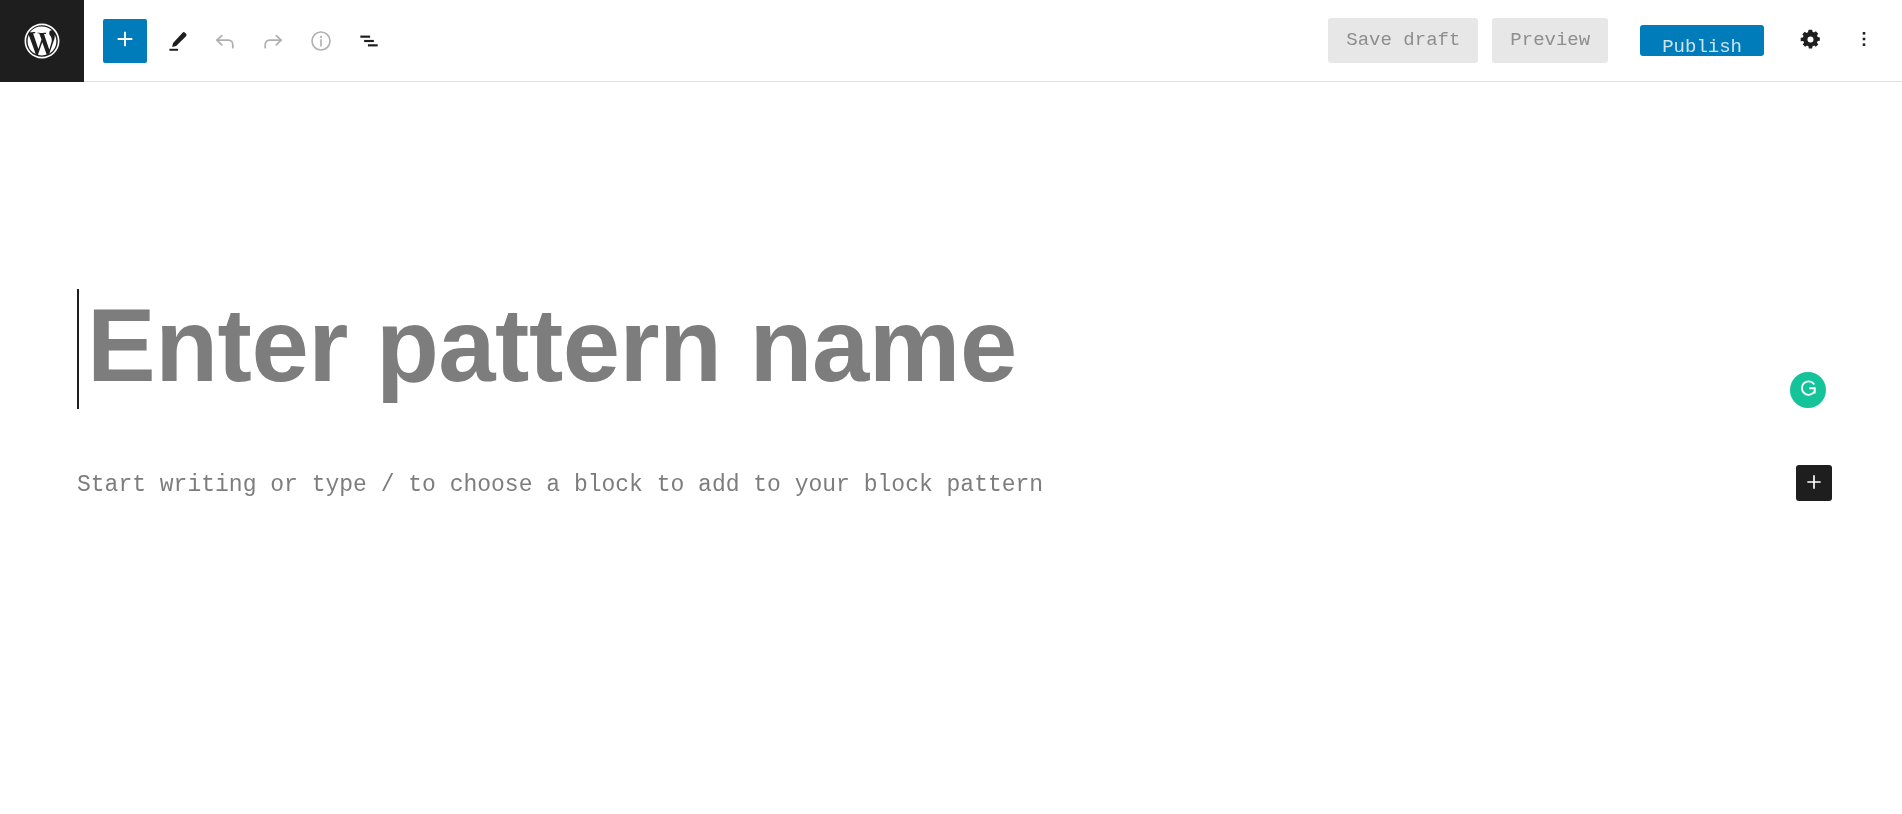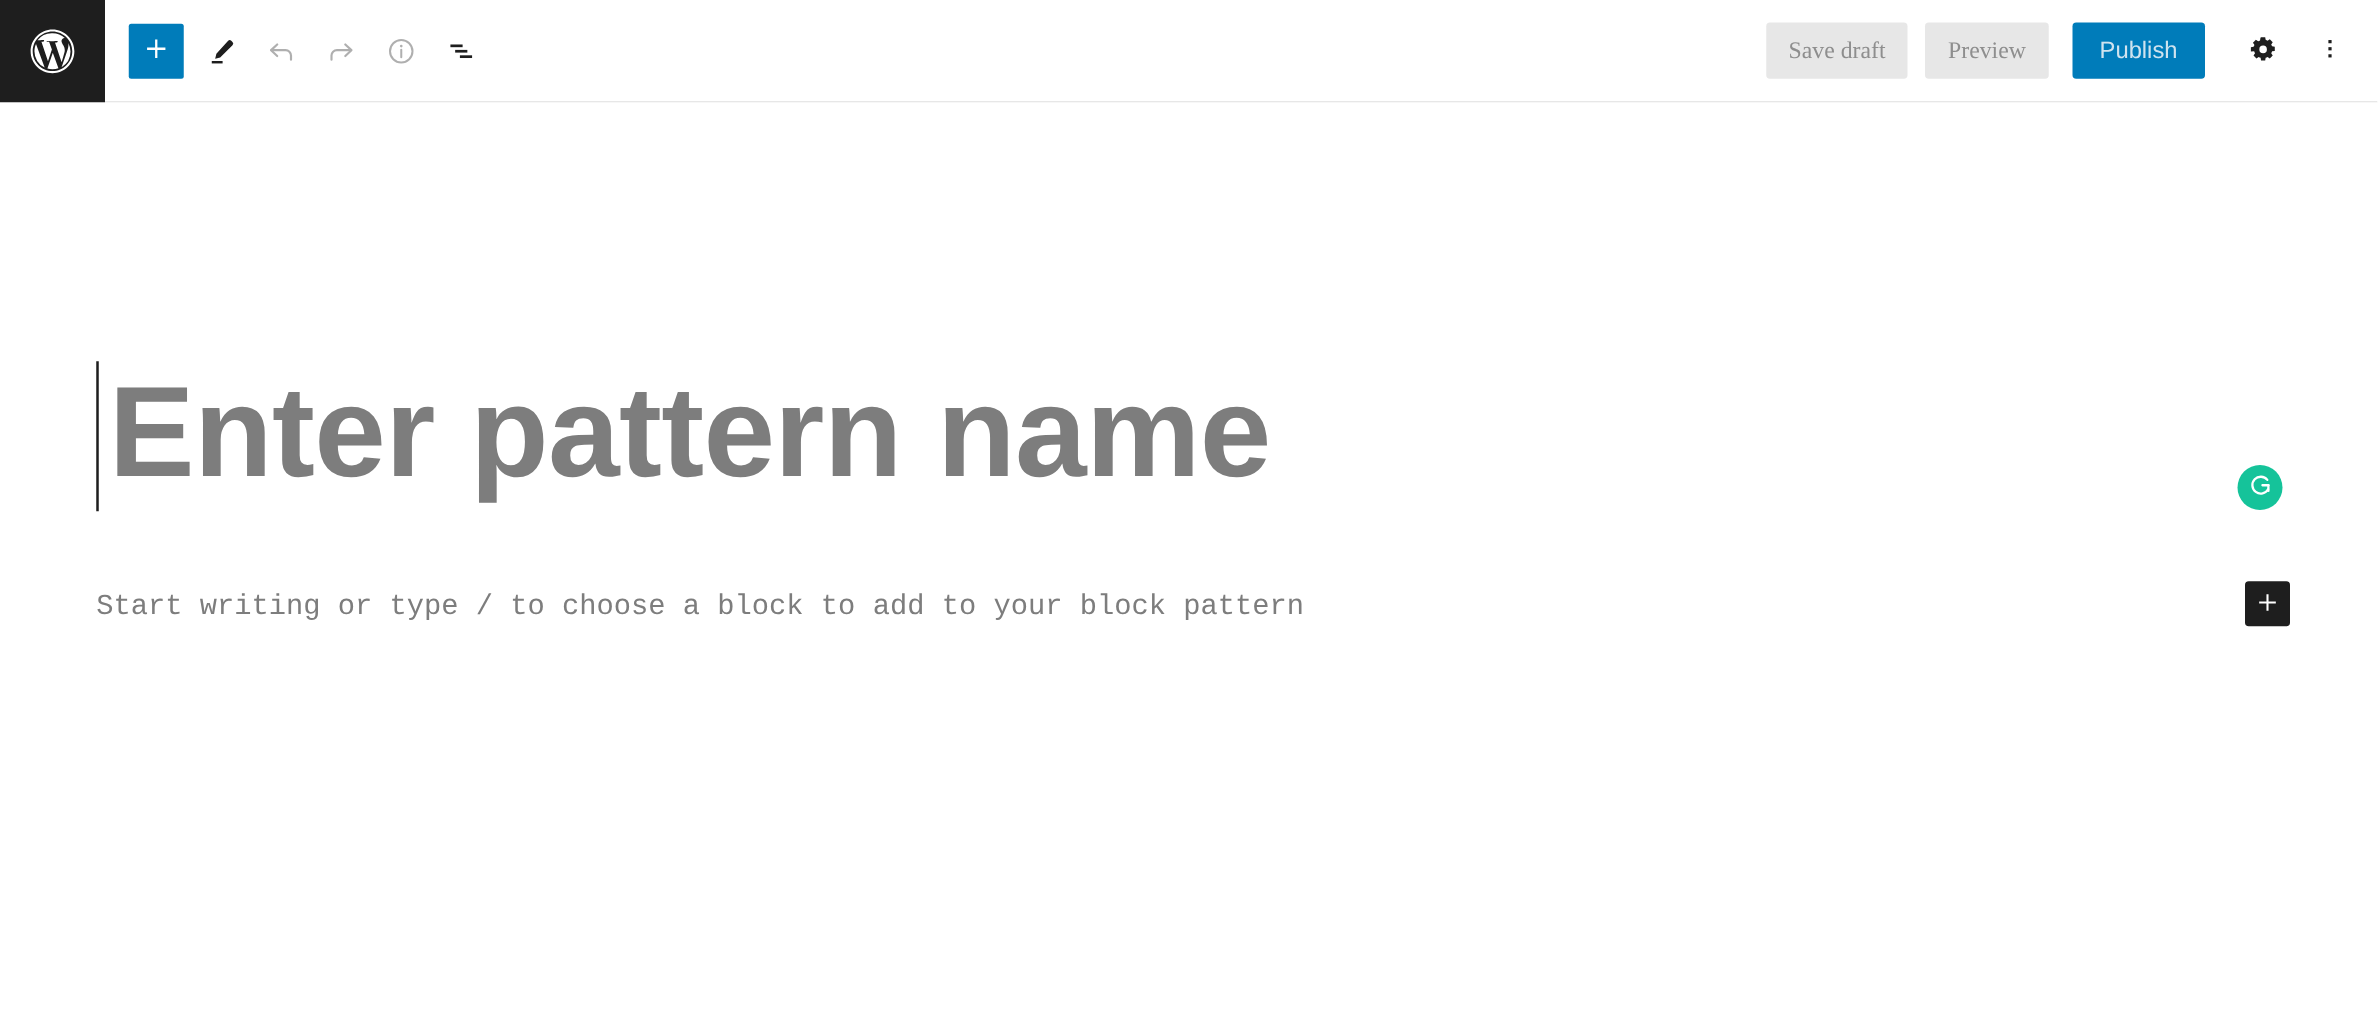--- a/index.html
+++ b/index.html
@@ -83,37 +83,37 @@
   }
 
   .pill-btn {
     height: 45px;
     padding: 0 18px;
     border: none;
     border-radius: 3px;
     background: #e7e7e7;
     color: #8e8e8e;
     font-size: 19px;
-    font-family: Liberation Serif, serif;
+    font-family: Liberation Mono, monospace;
     cursor: pointer;
     line-height: 45px;
     white-space: nowrap;
   }
   .btn-save-draft { margin-right: 14px; }
-  .btn-preview { margin-right: 19px; }
+  .btn-preview { margin-right: 32px; }
 
   .publish-btn {
-    height: 45px;
+    height: 31px;
     padding: 0 22px;
     border: none;
     border-radius: 3px;
     background: #007cba;
     color: #cfe3ef;
     font-size: 19px;
-    font-family: Liberation Sans, sans-serif;
+    font-family: Liberation Mono, monospace;
     cursor: pointer;
     line-height: 45px;
     white-space: nowrap;
     margin-right: 22px;
   }
 
   .header-icon-btn {
     width: 48px;
     height: 48px;
     display: flex;

